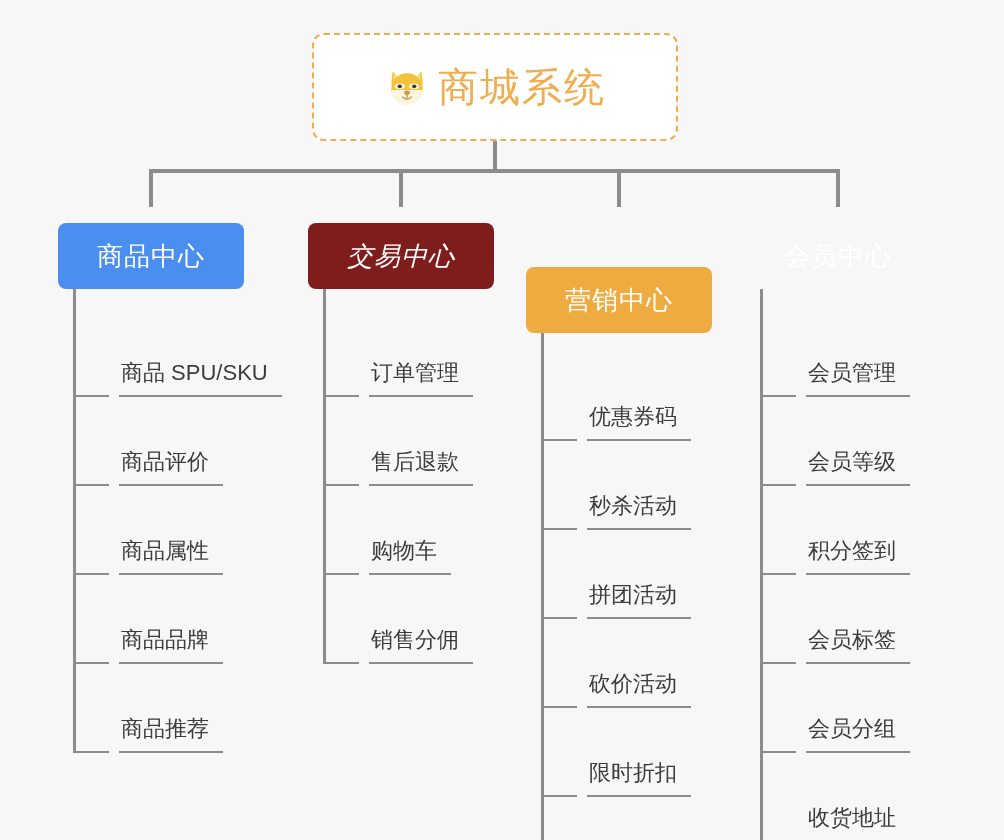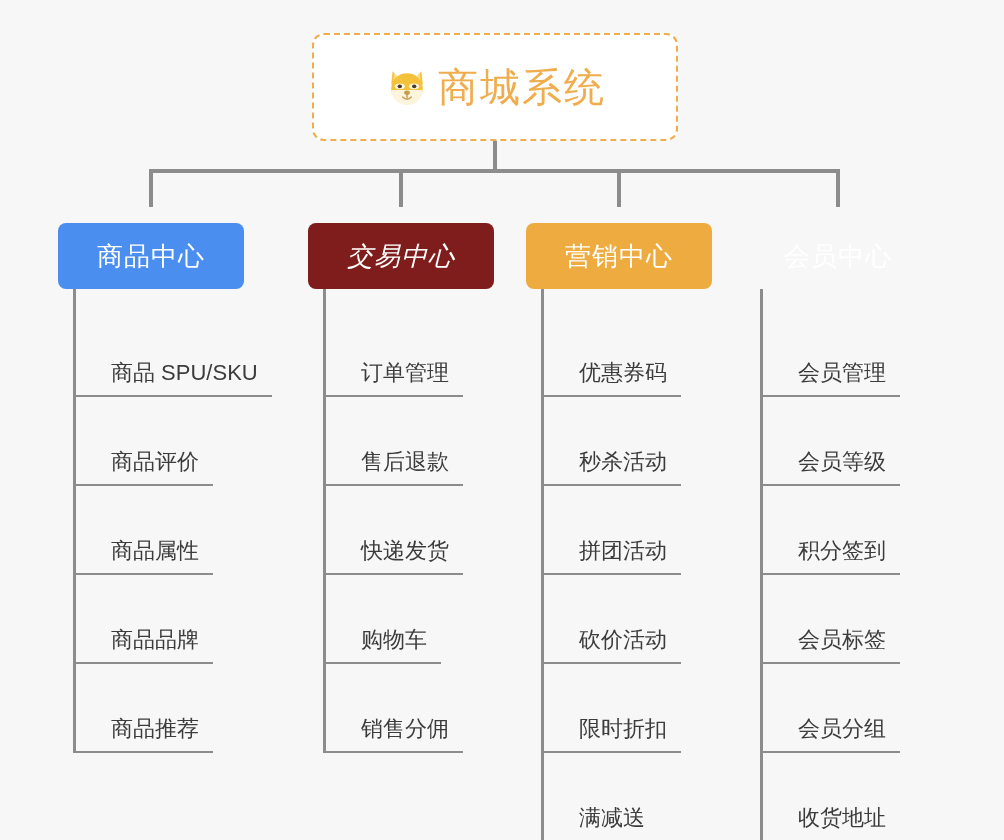--- a/index.html
+++ b/index.html
@@ -84,21 +84,21 @@
   }
 
   .leaf {
     position: relative;
     height: 89px;
     display: flex;
     align-items: flex-end;
   }
   .leaf-label {
     display: inline-block;
-    margin-left: 33px;
+    margin-left: 43px;
     padding-bottom: 7px;
     font-size: 22px;
     color: #3c3c3c;
     white-space: nowrap;
     border-bottom: 2px solid #8c8c8c;
     padding-left: 2px;
     padding-right: 14px;
     text-align: right;
   }
   
@@ -173,33 +173,30 @@
       <span>交易中心</span>
     </div>
     <div class="branch">
       <div class="leaf">
           <span class="leaf-label">订单管理</span>
         </div>
       <div class="leaf">
           <span class="leaf-label">售后退款</span>
         </div>
       <div class="leaf">
-          <span class="leaf-label">快递发货</span>
-        </div>
-      <div class="leaf">
           <span class="leaf-label">购物车</span>
         </div>
       <div class="leaf">
           <span class="leaf-label">销售分佣</span>
         </div>
     </div>
   </div>
 
   <div class="column" style="left:526px">
-    <div class="cat-header" style="background: rgb(238, 171, 63);">
+    <div class="cat-header" style="background: rgb(238, 171, 63); margin-top: 44px;">
       <span>营销中心</span>
     </div>
     <div class="branch">
       <div class="leaf">
           <span class="leaf-label">优惠券码</span>
         </div>
       <div class="leaf">
           <span class="leaf-label">秒杀活动</span>
         </div>
       <div class="leaf">

